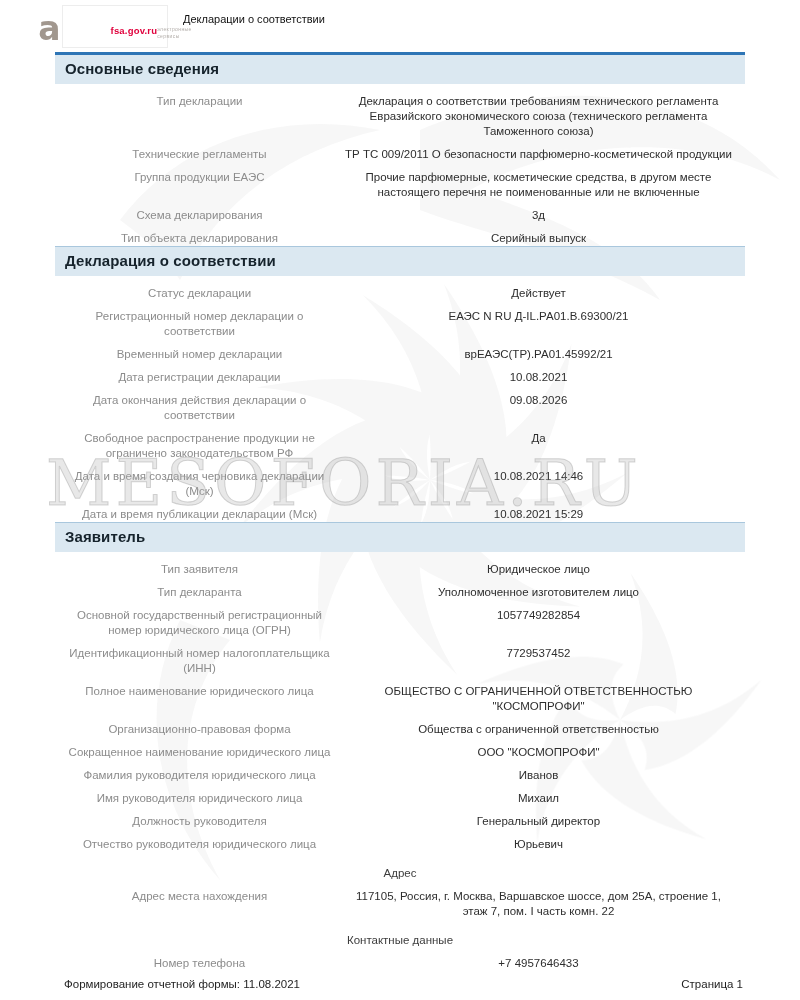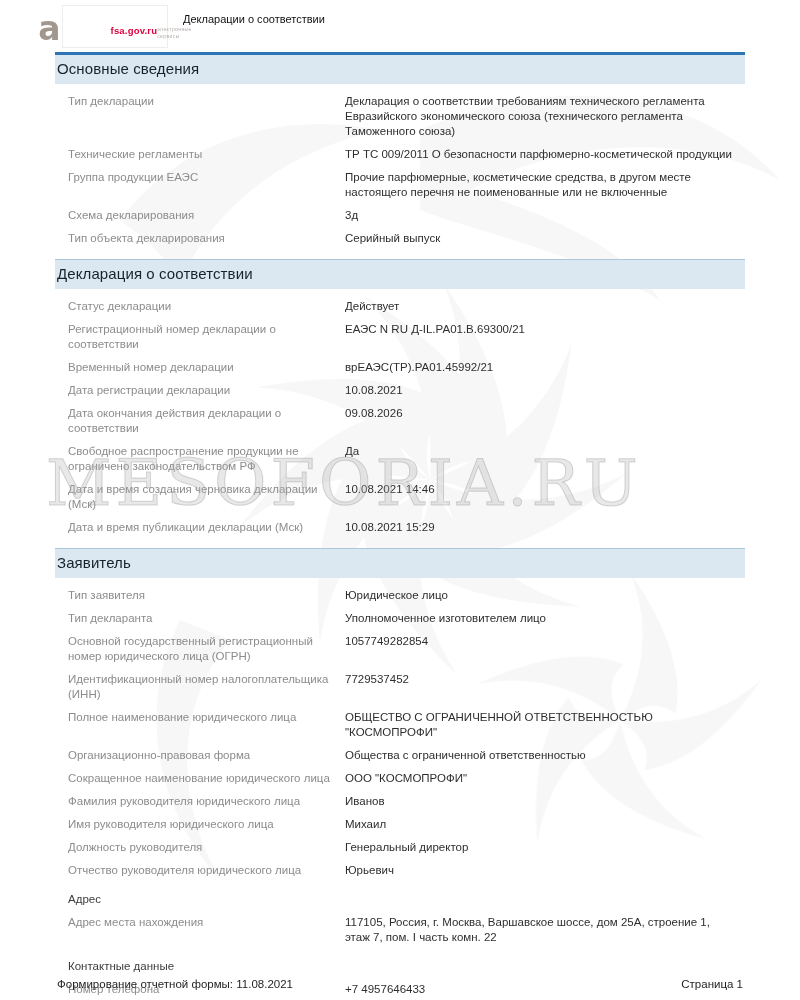--- a/index.html
+++ b/index.html
@@ -45,39 +45,39 @@
   .logo-brand {
     font-size:9.5px; font-weight:700; color:var(--brand_red,#e0003c);
     line-height:10px; letter-spacing:0.2px;
   }
   .logo-tagline { font-size:5px; color:#b3aeaa; line-height:7px; letter-spacing:0.4px; }
   .page-title {
     position:absolute; left:183px; top:13px;
     font-size:11px; font-weight:400; color:#111;
   }
   .content { position:absolute; left:55px; top:52px; width:690px; z-index:2; }
-  .section { margin-top:13px; }
+  .section { }
   .section:first-child { margin-top:0; }
   .section-band {
     background:var(--band_bg,#dbe8f1);
     border-top:1px solid #a9c7dd;
-    padding:5px 13px 7px 2px;
-    font-size:15px; font-weight:400; color:#16232c;
+    padding:5px 13px 7px 10px;
+    font-size:15px; font-weight:700; color:#16232c;
     letter-spacing:0.1px;
   }
   .section:first-child .section-band { border-top:3px solid var(--accent,#2e75b6); }
-  .rows { padding:2px 13px 0 13px; }
+  .rows { padding:2px 13px 0 13px;text-align:center; }
   .row { display:flex; margin-top:8px; font-size:11.5px; line-height:15px; }
   .row .lbl { width:277px; flex:none; padding-right:14px; color:var(--label_gray,#8c8c8c); }
   .row .val { flex:1; color:#2e2e2e; }
   .row.subheading {
     display:block; font-weight:400; color:#3c3c3c; margin-top:14px;
   }
   .footer {
-    position:absolute; left:57px; right:57px; bottom:10px;
+    position:absolute; left:64px; right:57px; bottom:10px;
     display:flex; justify-content:space-between;
     font-size:11.5px; color:#1f1f1f; z-index:2;
   }
 </style>
 </head>
 <body>
 
 <svg class="bg-pattern" viewBox="0 0 800 1000" xmlns="http://www.w3.org/2000/svg">
   <g fill="#5a5a5a" opacity="0.05">
     <g transform="translate(430,480)">

